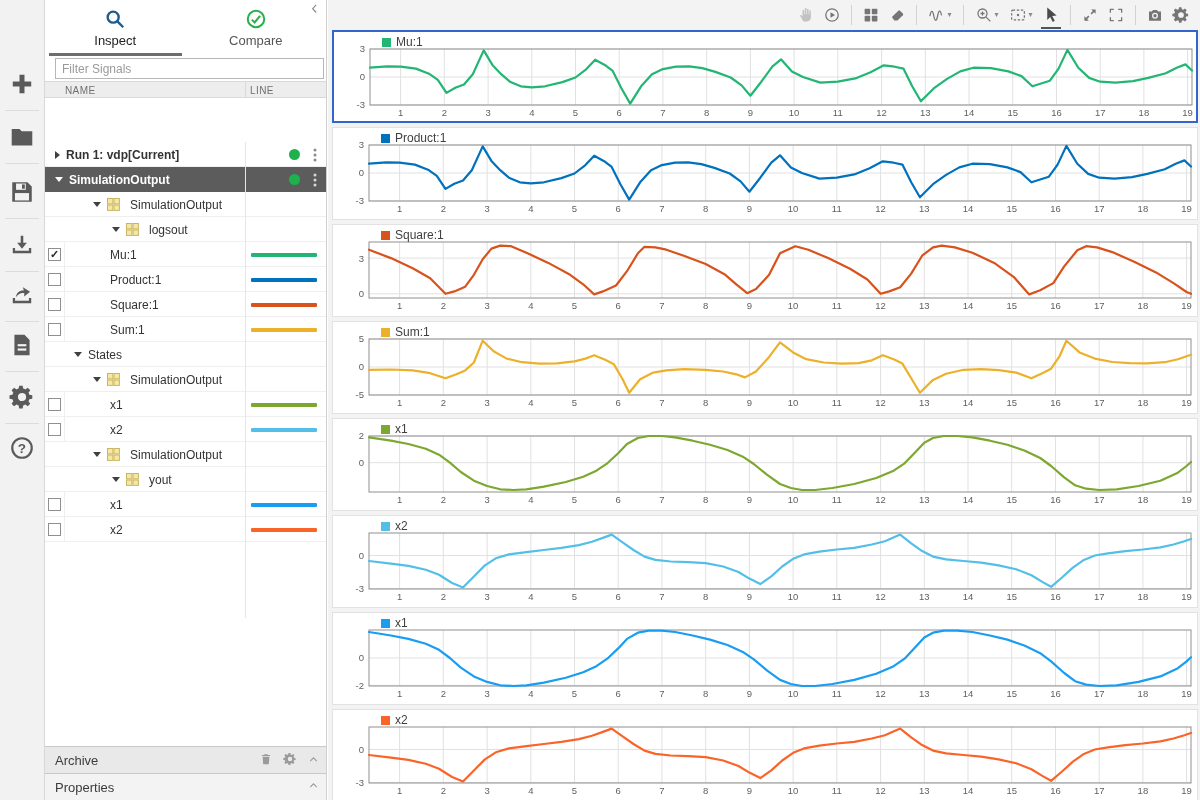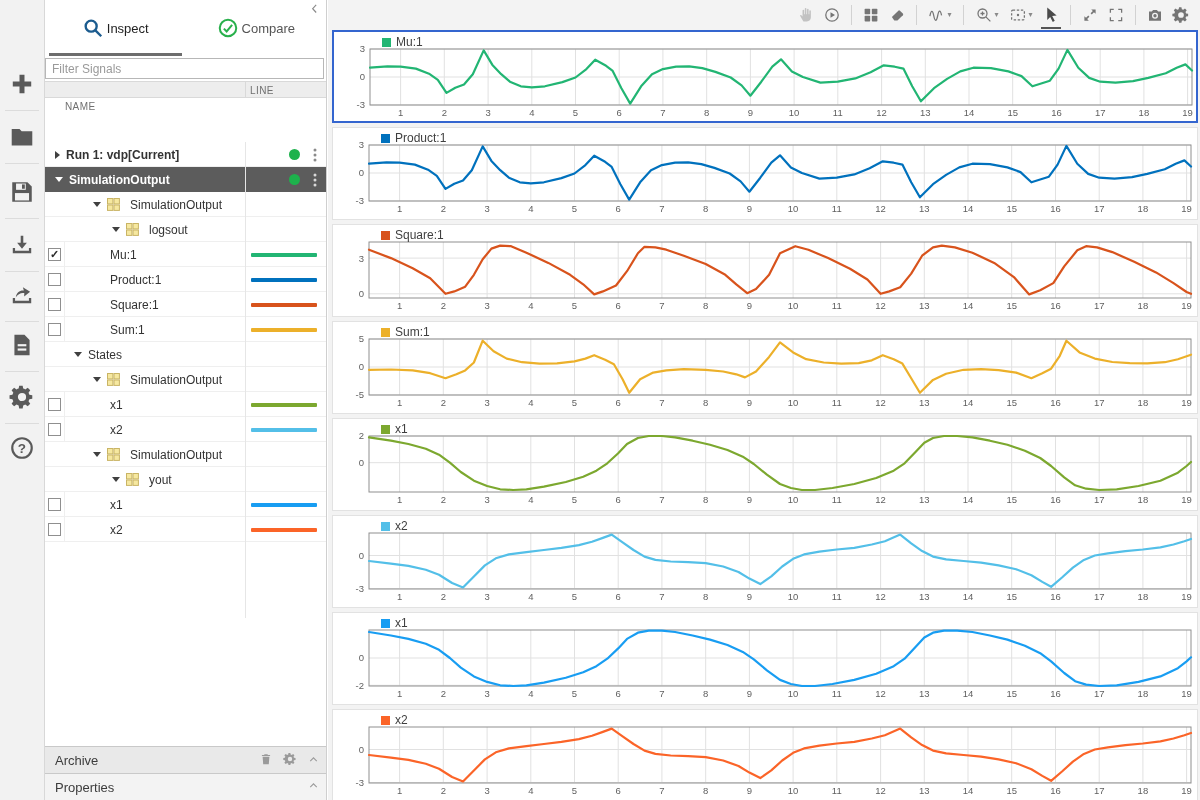--- a/index.html
+++ b/index.html
@@ -12,37 +12,37 @@
         border-right:1px solid #d8d8d8;}
   .rail-btn{position:absolute;left:0;width:44px;height:44px;display:flex;
             align-items:center;justify-content:center;color:#5a5a5a;}
   .rail-btn svg{width:26px;height:26px;fill:currentColor;stroke:none;}
   .rail-sep{position:absolute;left:5px;width:34px;height:1px;background:#dcdcdc;}
 
   
   .panel{position:absolute;left:45px;top:0;width:282px;height:800px;background:#fff;
          border-right:1px solid #cfcfcf;}
   .p-tabs{position:absolute;left:0;top:0;right:0;height:56px;display:flex;}
-  .tab{flex:1;display:flex;flex-direction:row;align-items:center;justify-content:center;
+  .tab{flex:1;display:flex;flex-direction:column;align-items:center;justify-content:center;
        gap:3px;font-size:13px;color:#555;position:relative;cursor:default;}
   .tab .t-ic{width:22px;height:22px;}
   .tab.active{color:#222;}
   .tab.active::after{content:'';position:absolute;left:4px;right:4px;bottom:0;height:3px;background:#6d6d6d;}
   .collapse{position:absolute;top:2px;right:2px;width:16px;height:16px;color:#8a8a8a;}
   .collapse svg{width:14px;height:14px;fill:none;stroke:currentColor;stroke-width:2;}
 
-  .p-filter{position:absolute;left:0;right:2px;top:58px;height:18px;}
+  .p-filter{position:absolute;left:10px;right:2px;top:58px;height:18px;}
   .p-filter input{width:100%;height:21px;border:1px solid #b7b7b7;padding:0 6px;
                   font-size:12px;font-family:"Liberation Sans",sans-serif;color:#333;outline:none;}
   .p-filter input::placeholder{color:#9a9a9a;}
 
   .p-header{position:absolute;left:0;right:0;top:81px;height:17px;background:#ededed;
             border-top:1px solid #d9d9d9;border-bottom:1px solid #d9d9d9;
             font-size:10px;color:#707070;letter-spacing:.4px;}
-  .p-header .h-name{position:absolute;left:20px;top:19px;}
+  .p-header .h-name{position:absolute;left:20px;top:3px;}
   .p-header .h-line{position:absolute;left:205px;top:3px;}
   .p-header::after{content:'';position:absolute;left:200px;top:0;bottom:0;width:1px;background:#d9d9d9;}
 
   .p-tree{position:absolute;left:0;right:0;top:99px;height:476px;overflow:hidden;margin-top:43px;}
   .p-tree::after{content:'';position:absolute;left:200px;top:0;bottom:0;width:1px;background:#e6e6e6;}
   .row{position:relative;height:25px;border-bottom:1px solid #efefef;background:#fff;}
   .row.sel{background:#5c5c5c;border-bottom-color:#5c5c5c;}
   .row-main{position:absolute;left:0;top:0;right:82px;height:25px;display:flex;
             align-items:center;font-size:12px;color:#333;white-space:nowrap;overflow:hidden;}
   .row.sel .row-main{color:#fff;font-weight:bold;}

